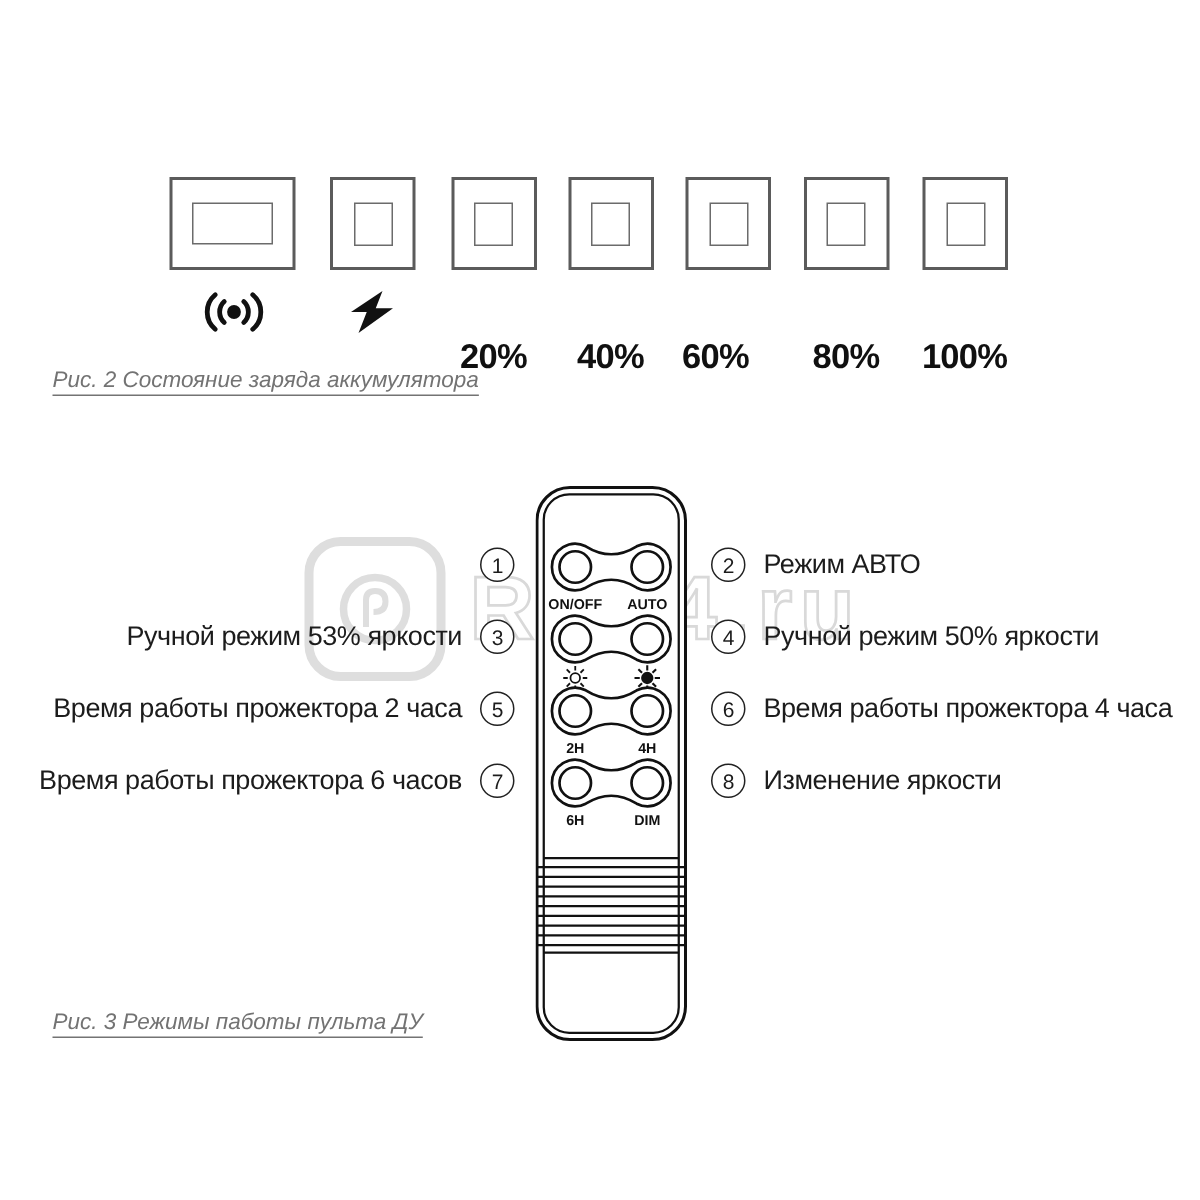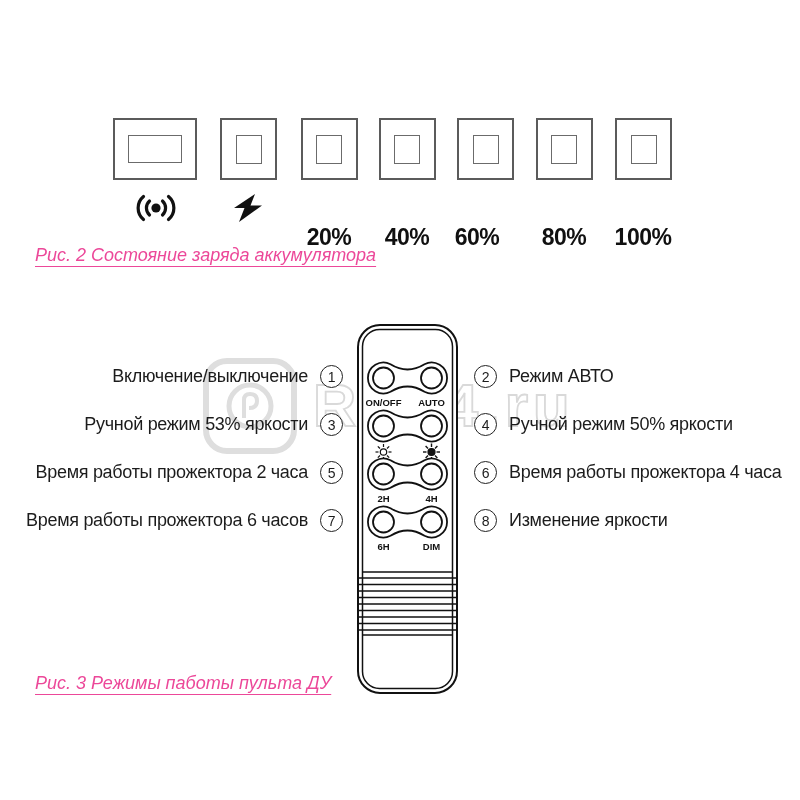--- a/index.html
+++ b/index.html
@@ -13,21 +13,21 @@
              display:flex; align-items:center; justify-content:center; background:transparent; }
   .wm-text { font-size:60px; font-weight:bold; letter-spacing:5px; line-height:84px;
              color:transparent; -webkit-text-stroke:1.8px #d9d9d9; }
   
   .ind-box { position:absolute; top:118px; height:62px; border:2px solid #5b5b5b; background:#fff; box-sizing:border-box; }
   .ind-inner { position:absolute; border:1.5px solid #6b6b6b; background:#fff; box-sizing:border-box; }
   .pct-label { position:absolute; top:192px; transform:translateX(-50%); font-size:23px;
                font-weight:bold; letter-spacing:-0.5px; color:#101010; white-space:nowrap;margin-top:32px; }
   .ind-icon { position:absolute; top:192px; transform:translateX(-50%); }
   
-  .caption { position:absolute; font-size:18px; font-style:italic; color:#ec4899;
+  .caption { position:absolute; font-size:15px; font-style:italic; color:#737373;
              text-decoration:underline; text-underline-offset:5px; white-space:nowrap; }
   
   .legend-row { position:absolute; display:flex; align-items:center; gap:12px;
                 font-size:18px; letter-spacing:-0.3px; white-space:nowrap; color:#1c1c1c; }
   .legend-row.right { flex-direction:row; }
   .circle-num { width:23px; height:23px; border:1.6px solid #222; border-radius:50%;
                 display:flex; align-items:center; justify-content:center;
                 font-size:14px; line-height:1; flex:none; box-sizing:border-box; background:#fff; }
   
   .remote-svg { position:absolute; left:357px; top:324px; }
@@ -166,21 +166,20 @@
     <line x1="1.5" y1="280" x2="99.5" y2="280"></line>
     <line x1="1.5" y1="286.5" x2="99.5" y2="286.5"></line>
     <line x1="1.5" y1="293" x2="99.5" y2="293"></line>
     <line x1="1.5" y1="299.5" x2="99.5" y2="299.5"></line>
     <line x1="1.5" y1="306" x2="99.5" y2="306"></line>
     <line x1="5.5" y1="311" x2="95.5" y2="311"></line>
   </g>
 </svg>
 
 <div class="legend-row" style="right:457px;top:365px;">
-  <span>Включение/выключение</span>
   <span class="circle-num">
       <span>1</span>
     </span>
 </div>
 <div class="legend-row" style="right:457px;top:413px;">
   <span>Ручной режим 53% яркости</span>
   <span class="circle-num">
       <span>3</span>
     </span>
 </div>

